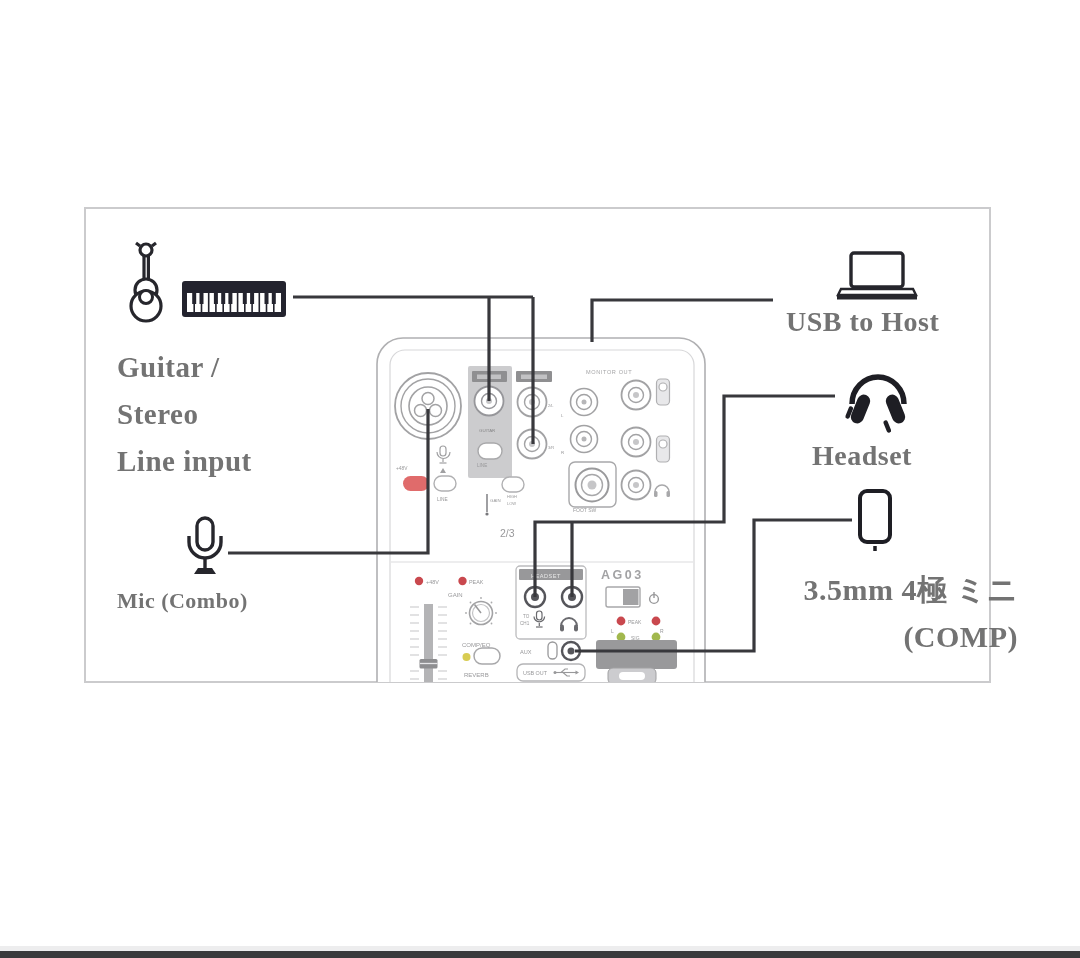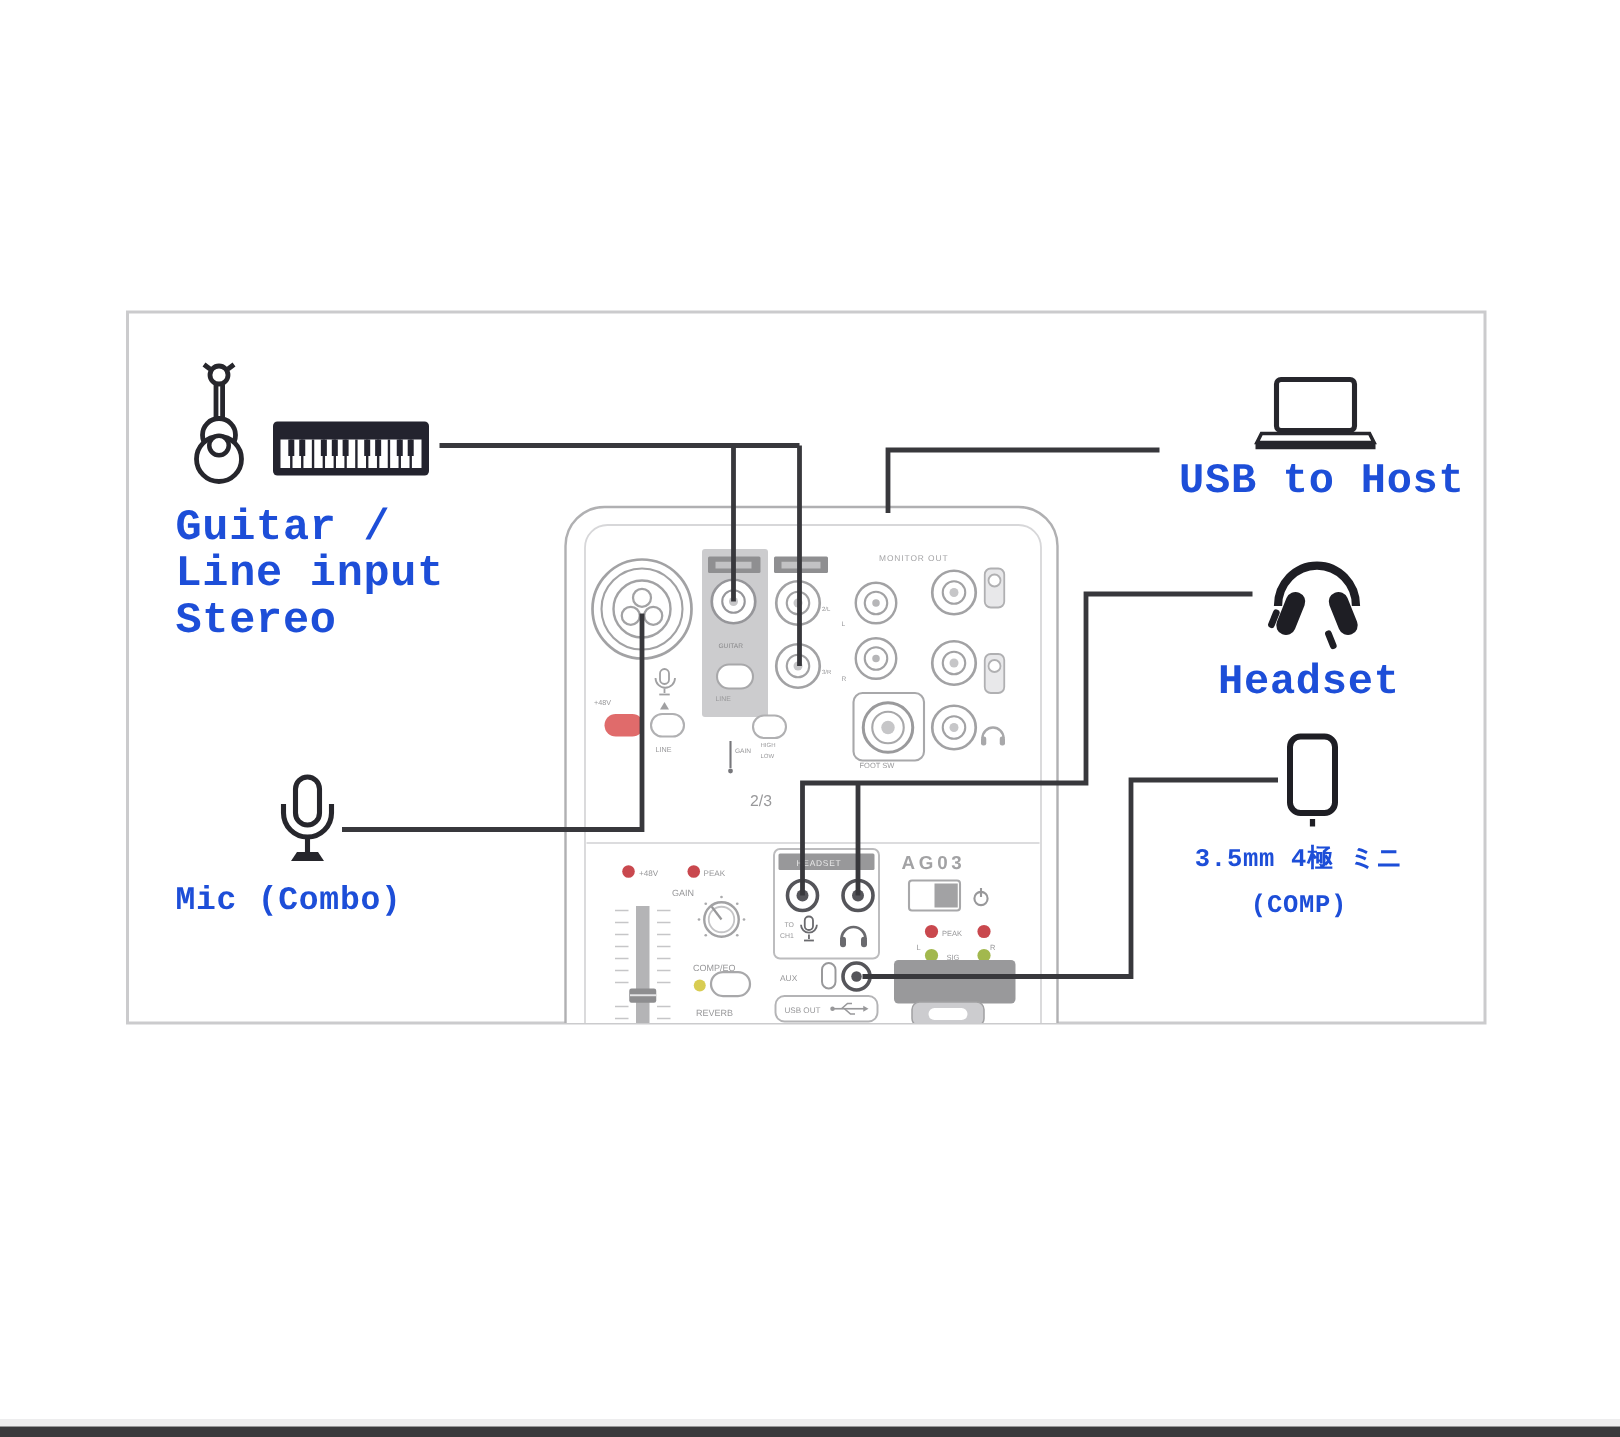--- a/index.html
+++ b/index.html
@@ -1,27 +1,27 @@
 <!DOCTYPE html>
 <html><head>
 <meta charset="utf-8">
 <style>
   html,body{margin:0;padding:0;background:#ffffff;}
   .stage{position:relative;width:1080px;height:958px;overflow:hidden;background:#fff;
          font-family:"Liberation Sans",sans-serif;}
   .panel{position:absolute;left:84px;top:207px;width:903px;height:472px;
          border:2px solid #cbcbcd;background:#fff;}
-  .big-label{position:absolute;font-weight:bold;color:#1d4ed8;letter-spacing:.5px;
-             font-family:Liberation Mono, monospace;}
-  .big-label span{display:block;}
+  .big-label{position:absolute;font-weight:bold;color:#737373;letter-spacing:.5px;
+             font-family:Liberation Serif, serif;}
+  .big-label span{display:block;margin-top:16px;}
   .lbl-guitar{left:117px;top:336px;font-size:29px;line-height:31px;}
   .lbl-mic{left:117px;top:588px;font-size:22px;}
   .lbl-usb{left:786px;top:306px;font-size:28px;}
   .lbl-headset{left:812px;top:440px;font-size:28px;}
-  .lbl-trrs{left:740px;top:558px;width:252px;text-align:center;font-size:17px;line-height:31px;}
+  .lbl-trrs{left:766px;top:558px;width:252px;text-align:right;font-size:30px;line-height:31px;}
   .footer-light{position:absolute;left:0;top:946px;width:1080px;height:5px;background:#ededee;}
   .footer-bar{position:absolute;left:0;top:951px;width:1080px;height:7px;background:#3a3a3c;}
   svg{position:absolute;overflow:visible;font-family:"Liberation Sans",sans-serif;}
   svg.clip{overflow:hidden;}
   text.tg{fill:#98989a;}
 </style>
 </head>
 <body>
 
 <div class="stage">
@@ -305,22 +305,22 @@
     <rect x="41" y="60" width="4.5" height="13" rx="2.2" fill="#1e1e24" transform="rotate(-22 43.2 66.5)"></rect>
   </svg>
 
   <svg style="left:857px;top:489px;" width="36" height="64" viewBox="0 0 36 64">
     <rect x="3" y="2" width="30" height="51" rx="7" fill="#fff" stroke="#1e1e24" stroke-width="4"></rect>
     <line x1="18" y1="57" x2="18" y2="62" stroke="#1e1e24" stroke-width="3.5"></line>
   </svg>
 
   <div class="big-label lbl-guitar">
     <span>Guitar /</span>
+    <span>Stereo</span>
     <span>Line input</span>
-    <span>Stereo</span>
   </div>
 
   <div class="big-label lbl-mic">Mic (Combo)</div>
 
   <div class="big-label lbl-usb">USB to Host</div>
 
   <div class="big-label lbl-headset">Headset</div>
 
   <div class="big-label lbl-trrs">
     <span>3.5mm 4極 ミニ</span>

